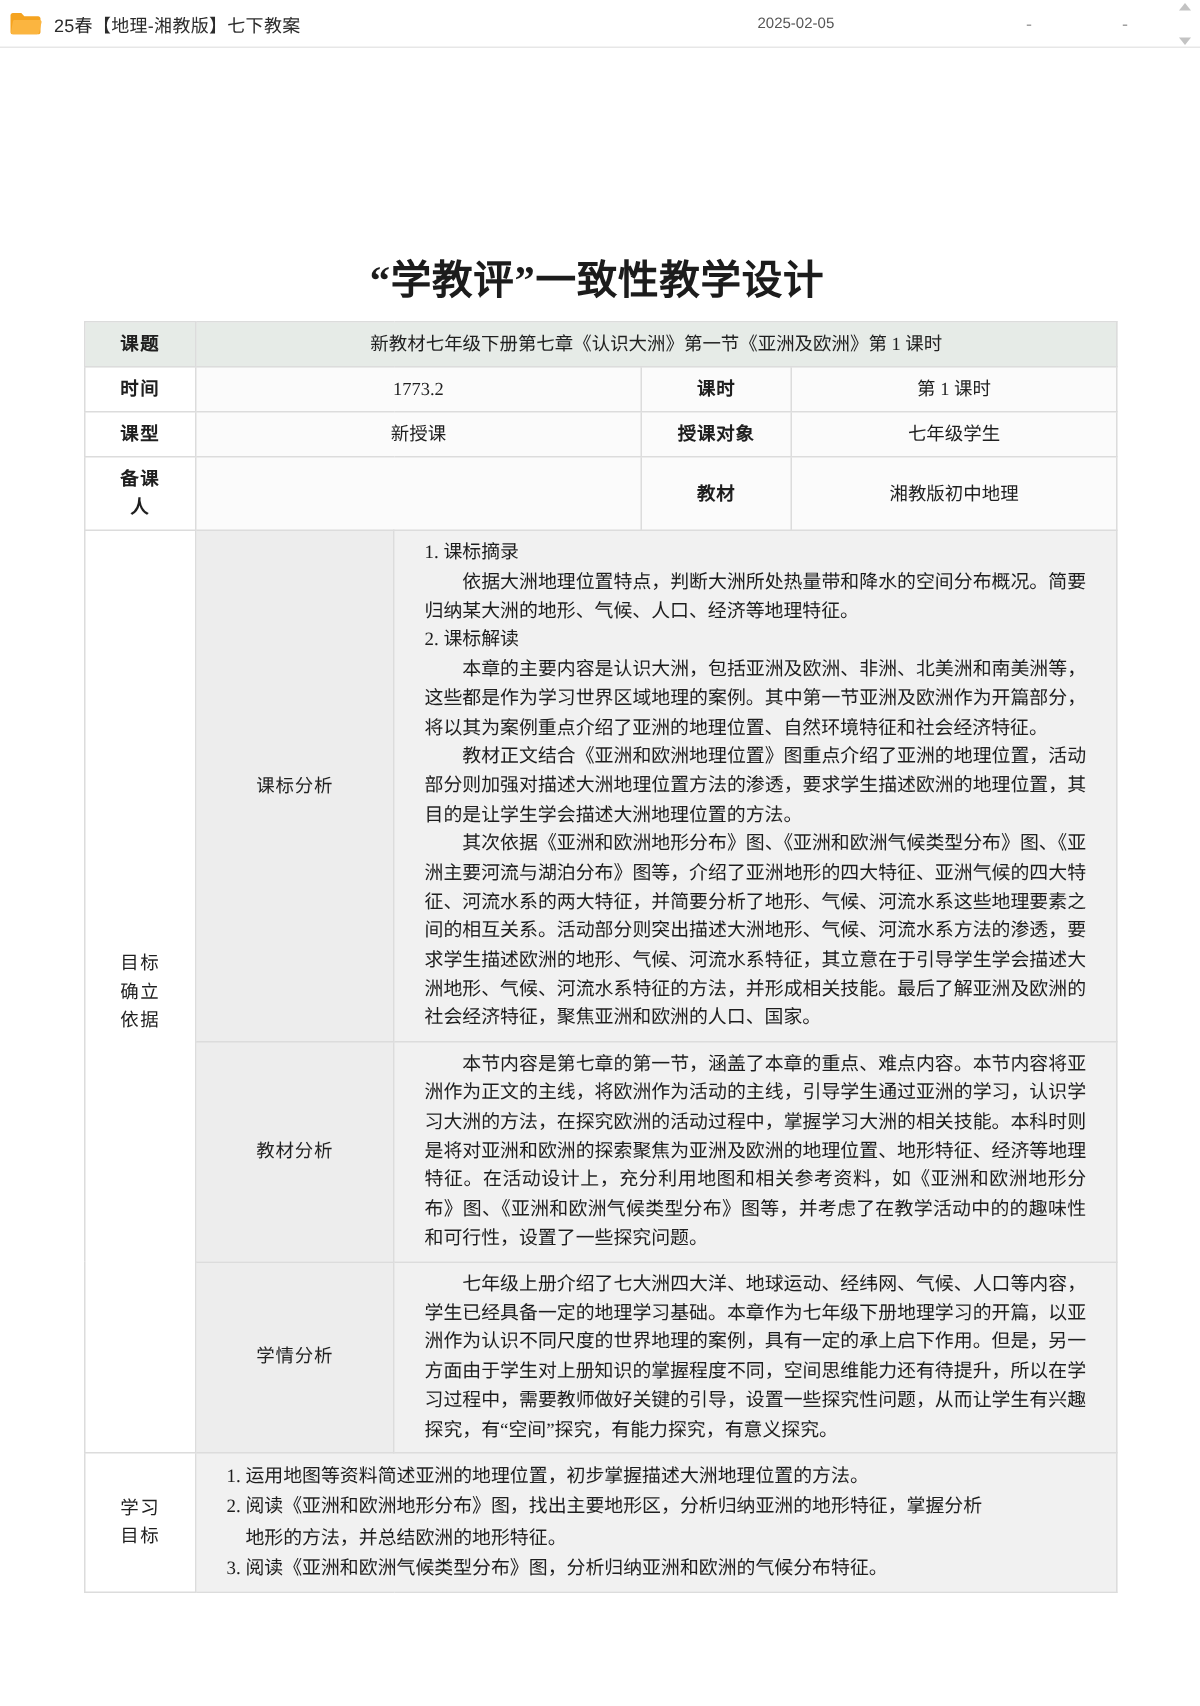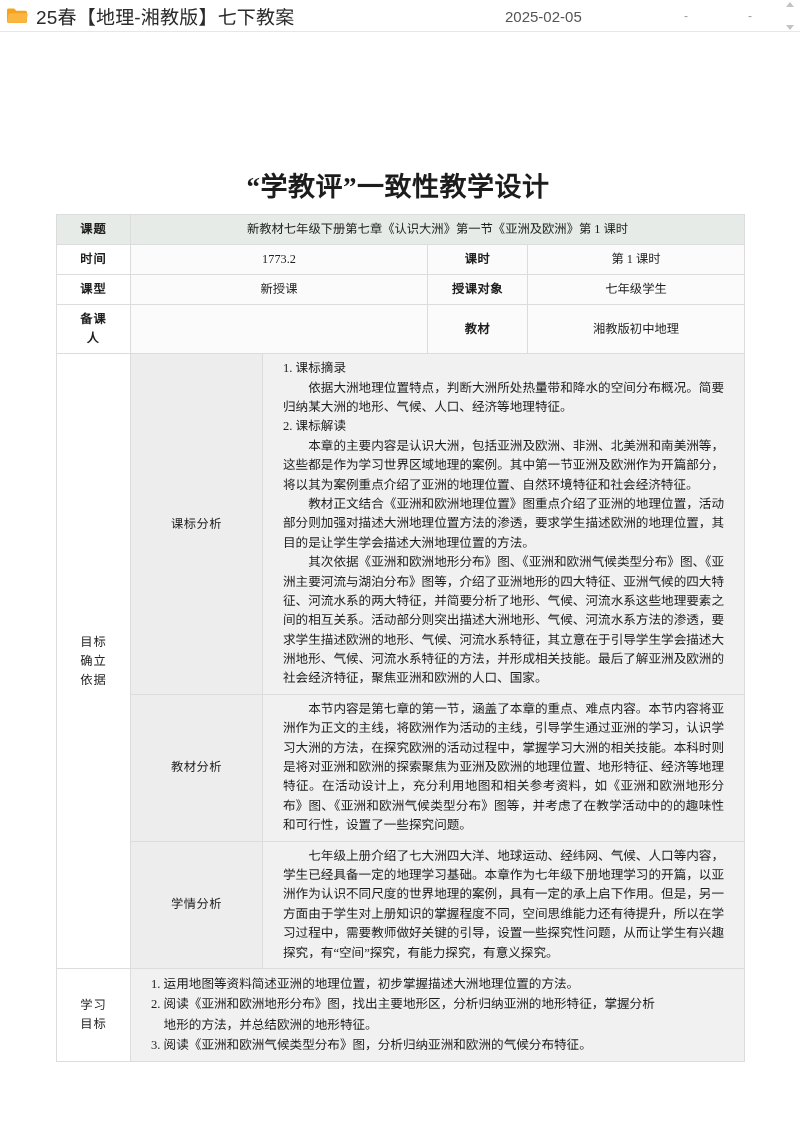--- a/index.html
+++ b/index.html
@@ -33,32 +33,32 @@
     width: 22px;
     height: 17px;
     margin-left: 6px;
     margin-right: 8px;
     flex: 0 0 auto;
     position: relative;
   }
   .folder-icon svg { display: block; }
   .file-title {
     font-family: "Liberation Sans", "DejaVu Sans", sans-serif;
-    font-size: 19px;
+    font-size: 12px;
     color: #2b2b2b;
     letter-spacing: .2px;
     white-space: nowrap;
   }
   .topbar-date {
     position: absolute;
     left: 505px;
     top: 50%;
     transform: translateY(-50%);
     font-family: "Liberation Sans", "DejaVu Sans", sans-serif;
-    font-size: 15px;
+    font-size: 10px;
     color: #555;
     white-space: nowrap;
   }
   .topbar-meta1 {
     position: absolute;
     left: 684px;
     top: 50%;
     transform: translateY(-50%);
     font-family: "Liberation Sans", "DejaVu Sans", sans-serif;
     font-size: 12px;

